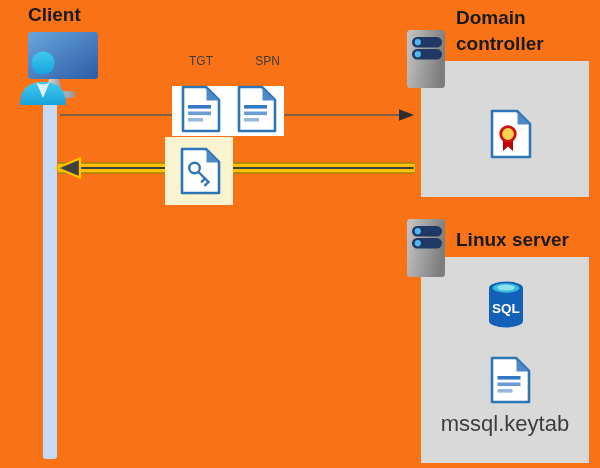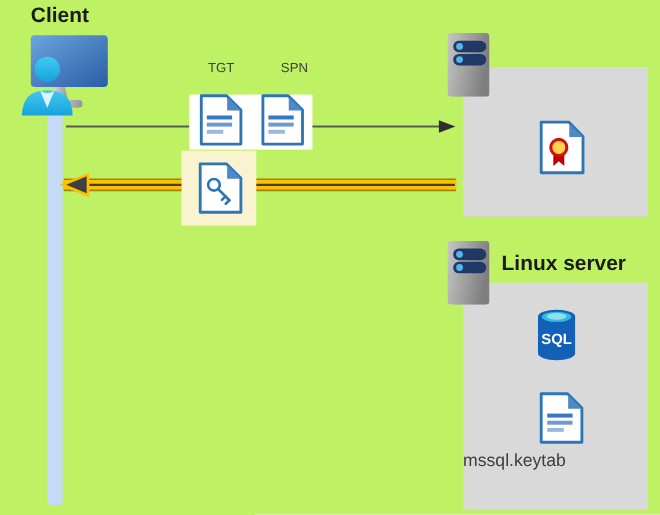--- a/index.html
+++ b/index.html
@@ -1,23 +1,23 @@
 <!DOCTYPE html>
 <html><head>
 <meta charset="utf-8">
 <style>
   html,body{margin:0;padding:0;background:#fff;}
   #canvas{
-    position:relative;width:600px;height:468px;background:#bef264;overflow:hidden;
+    position:relative;width:600px;height:468px;background:#f97316;overflow:hidden;
     font-family:"Liberation Sans",sans-serif;color:#222;
   }
   .abs{position:absolute;}
   .node-title{font-size:19px;font-weight:bold;color:#1a1a1a;line-height:1.35;}
   .small-label{font-size:12px;color:#3d3d3d;text-align:center;}
-  .file-label{font-size:16px;color:#3d3d3d;text-align:left;}
+  .file-label{font-size:22px;color:#3d3d3d;text-align:center;}
   .panel{background:#d9d9d9;}
   .timeline{background:#c5daf6;border-radius:3px;}
   .highlight{background:#faf3d0;}
   .z0{z-index:0}.z1{z-index:1}.z2{z-index:2}.z3{z-index:3}.z4{z-index:4}
 </style>
 </head>
 <body>
 
 <div id="canvas">
 
@@ -96,20 +96,21 @@
     <path d="M3 2 H27 L40 15 V46 H3 Z" fill="#fff" stroke="#2e75b6" stroke-width="2.6" stroke-linejoin="round"></path>
     <path d="M27.5 3 L40 15.5 L27.5 15.5 Z" fill="#4d88c8"></path>
     <g stroke="#2e75b6" stroke-width="2.4" fill="none" stroke-linecap="round">
       <circle cx="15.5" cy="21" r="5.3"></circle>
       <path d="M19.5 25 L29.5 35"></path>
       <path d="M29.5 35 L26.2 38.2"></path>
       <path d="M26 31.5 L22.8 34.7"></path>
     </g>
   </svg>
 
+  <div class="abs node-title z4" style="left:456px;top:5px;width:112px;">Domain controller</div>
 
   <svg class="abs z1" style="left:404px;top:30px;" width="41" height="58" viewBox="0 0 41 58">
     <defs>
       <linearGradient id="srvGrad1" x1="0" y1="0" x2="1" y2="0.25">
         <stop offset="0" stop-color="#c6c6c6"></stop>
           <stop offset="1" stop-color="#7e7e7e"></stop>
       </linearGradient>
     </defs>
     <rect x="3" y="0" width="38" height="58" rx="3.5" fill="url(#srvGrad1)"></rect>
     <rect x="8" y="7" width="30" height="10.5" rx="5.2" fill="#1f3864"></rect>

